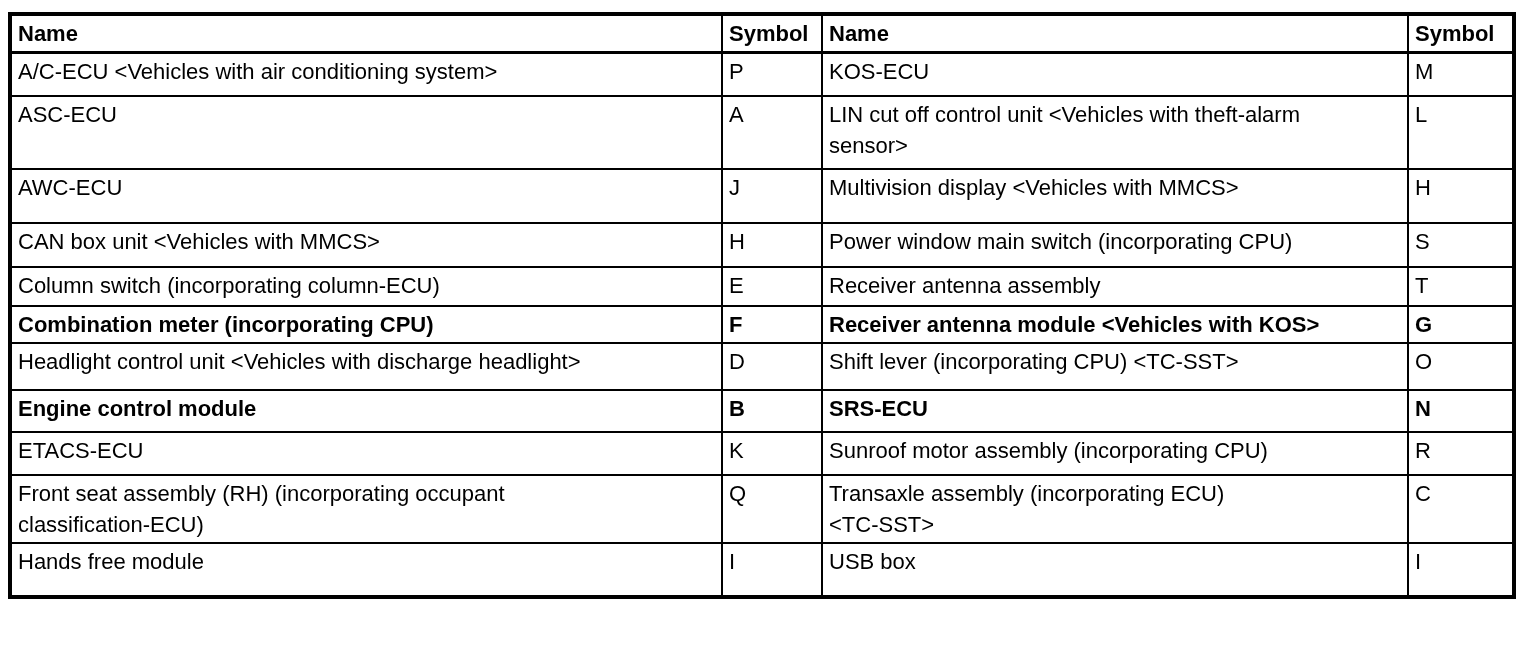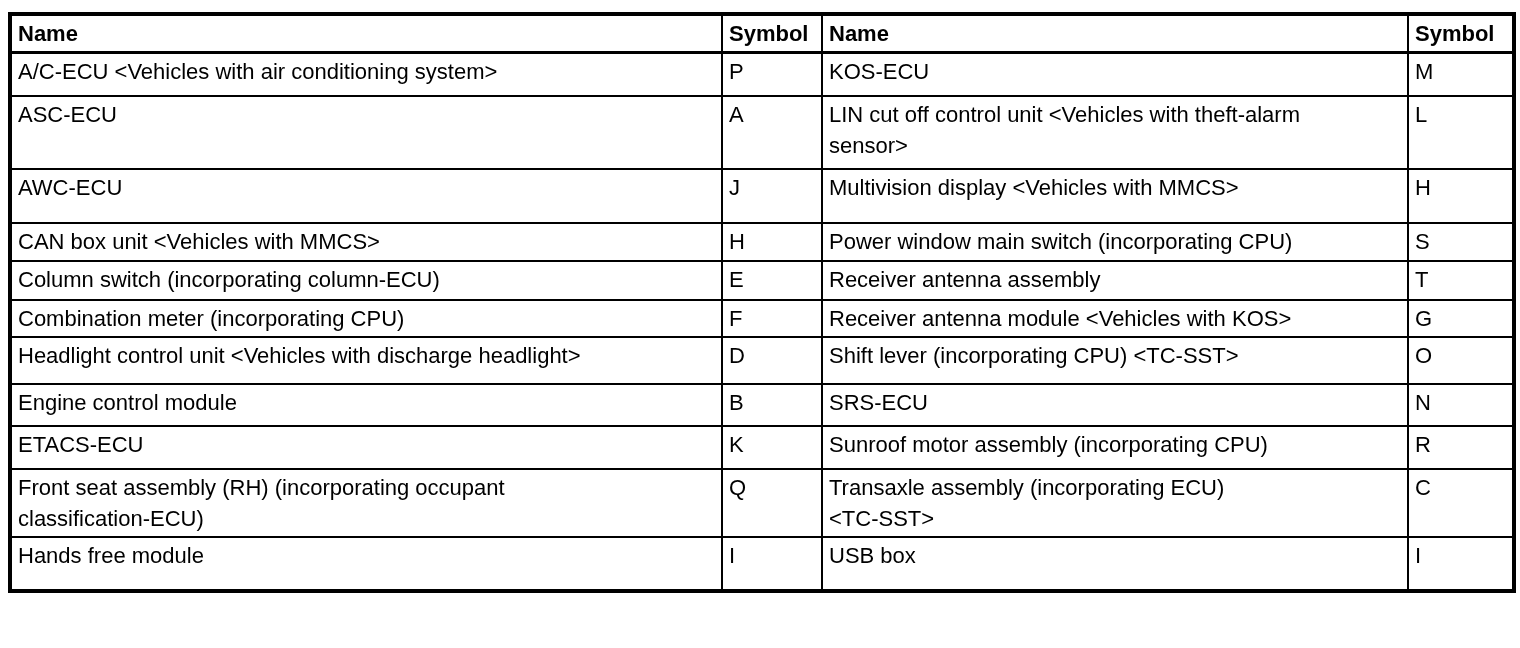--- a/index.html
+++ b/index.html
@@ -41,25 +41,25 @@
     font-weight: bold;
     border-bottom: 3px solid #000000;
   }
   td.name-cell { white-space: pre-line; }
   td.sym-cell  { white-space: nowrap; }
 
   thead tr            { height: 33px; }
   tbody tr:nth-child(1)  { height: 43px; }
   tbody tr:nth-child(2)  { height: 73px; }
   tbody tr:nth-child(3)  { height: 54px; }
-  tbody tr:nth-child(4)  { height: 38px; }
+  tbody tr:nth-child(4)  { height: 44px; }
   tbody tr:nth-child(5)  { height: 39px; }
-  tbody tr:nth-child(6)  { height: 33px; }
+  tbody tr:nth-child(6)  { height: 33px; font-weight: bold; }
   tbody tr:nth-child(7)  { height: 47px; }
-  tbody tr:nth-child(8)  { height: 42px; }
+  tbody tr:nth-child(8)  { height: 42px; font-weight: bold; }
   tbody tr:nth-child(9)  { height: 43px; }
   tbody tr:nth-child(10) { height: 57px; }
   tbody tr:nth-child(11) { height: 54px; }
   tbody tr:nth-child(12) { height: 72px; }
 </style>
 </head>
 <body>
 
 <div class="page">
   <table class="symbol-table">

